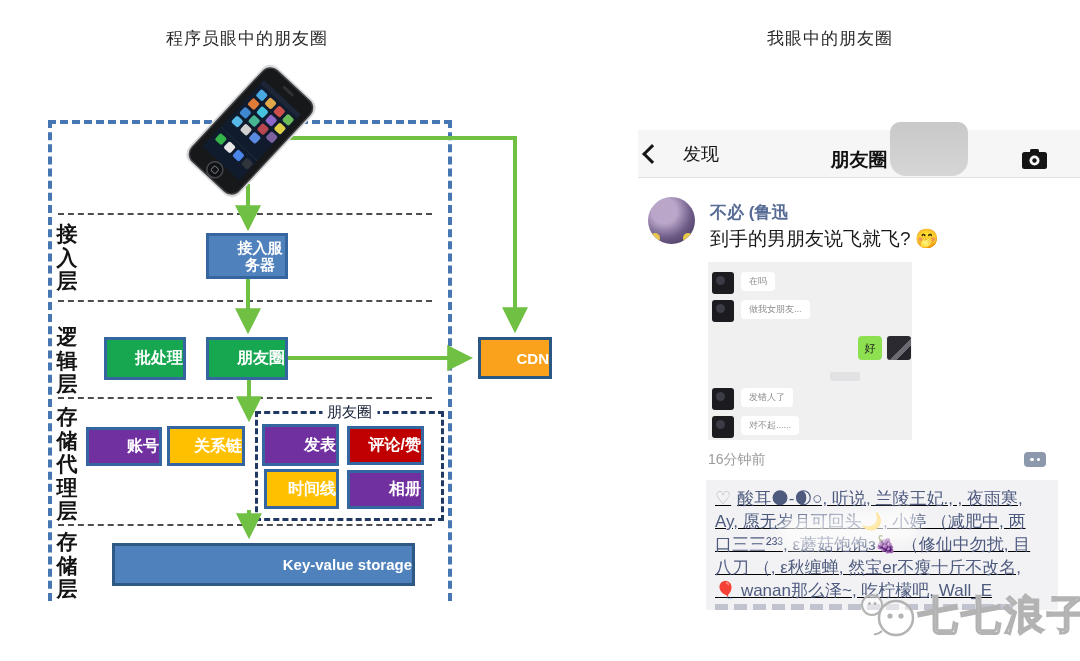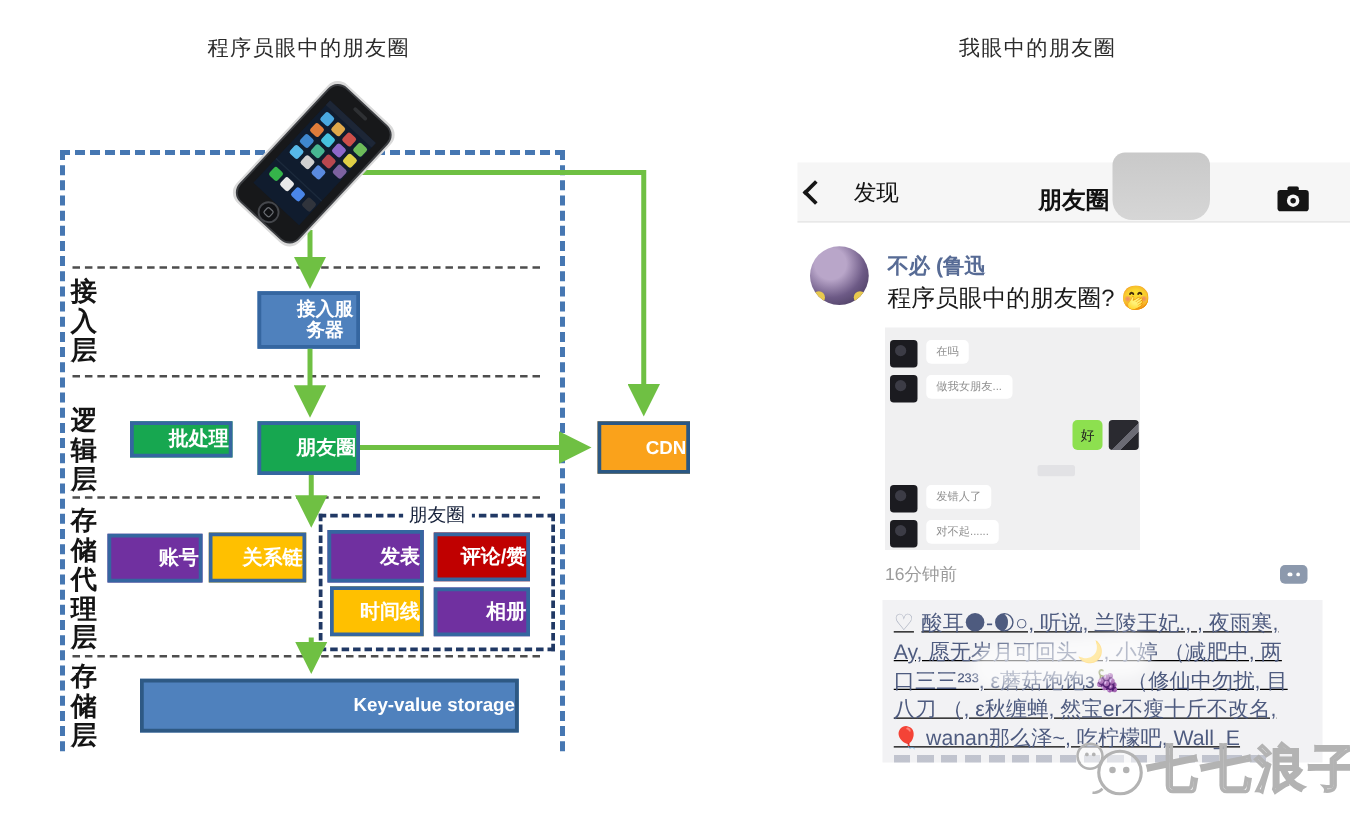--- a/index.html
+++ b/index.html
@@ -95,21 +95,21 @@
   <div class="abs v-label" style="top:405px;">存储代理层</div>
   <div class="abs v-label" style="top:530px;">存储层</div>
 
   <div class="abs inner-dashed">
     <span class="grp-label">朋友圈</span>
   </div>
 
   <div class="abs dbox blue" style="left:206px;top:233px;width:82px;height:46px;font-size:15px;">
     <span class="wrap3">接入服务器</span>
   </div>
-  <div class="abs dbox green" style="left:104px;top:337px;width:82px;height:29px;">批处理</div>
+  <div class="abs dbox green" style="left:104px;top:337px;width:82px;height:43px;">批处理</div>
   <div class="abs dbox green" style="left:206px;top:337px;width:82px;height:43px;">朋友圈</div>
   <div class="abs dbox orange" style="left:478px;top:337px;width:74px;height:42px;font-size:15px;">CDN</div>
   <div class="abs dbox purple" style="left:86px;top:427px;width:76px;height:39px;">账号</div>
   <div class="abs dbox yellow" style="left:167px;top:426px;width:78px;height:40px;">关系链</div>
   <div class="abs dbox purple" style="left:262px;top:424px;width:77px;height:42px;">发表</div>
   <div class="abs dbox red" style="left:347px;top:426px;width:77px;height:39px;">评论/赞</div>
   <div class="abs dbox yellow" style="left:264px;top:469px;width:75px;height:40px;">时间线</div>
   <div class="abs dbox purple" style="left:347px;top:470px;width:77px;height:39px;">相册</div>
   <div class="abs dbox blue" style="left:112px;top:543px;width:303px;height:43px;font-size:15px;border-color:#2E5984;">Key-value storage</div>
 
@@ -178,21 +178,21 @@
       <rect x="1" y="3" width="25" height="17" rx="2.5" fill="#141414"></rect>
       <circle cx="13.5" cy="11.5" r="5" fill="#f6f6f6"></circle>
       <circle cx="13.5" cy="11.5" r="2.2" fill="#141414"></circle>
     </svg>
 
     <div class="abs avatar">
       <span class="av-dot" style="left:2px;"></span>
       <span class="av-dot" style="right:2px;"></span>
     </div>
     <div class="abs p-name">不必 (鲁迅</div>
-    <div class="abs p-text">程序员眼中的朋友圈? 🤭</div>
+    <div class="abs p-text">到手的男朋友说飞就飞? 🤭</div>
 
     <div class="abs chat-img">
       <div class="c-row" style="top:10px;">
         <span class="c-av"></span>
         <span class="c-bub">在吗</span>
       </div>
       <div class="c-row" style="top:38px;">
         <span class="c-av"></span>
         <span class="c-bub">做我女朋友...</span>
       </div>

